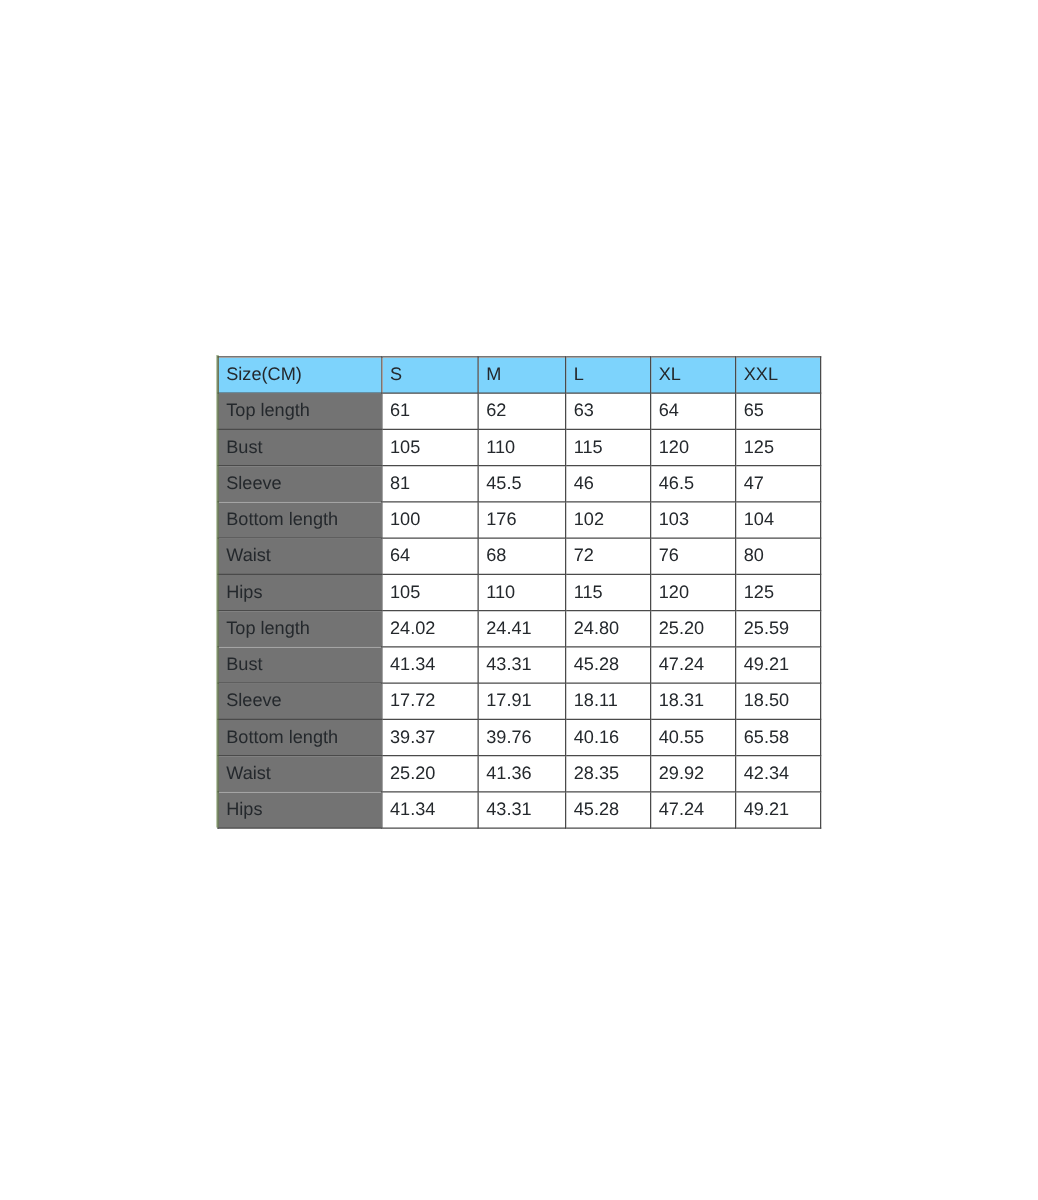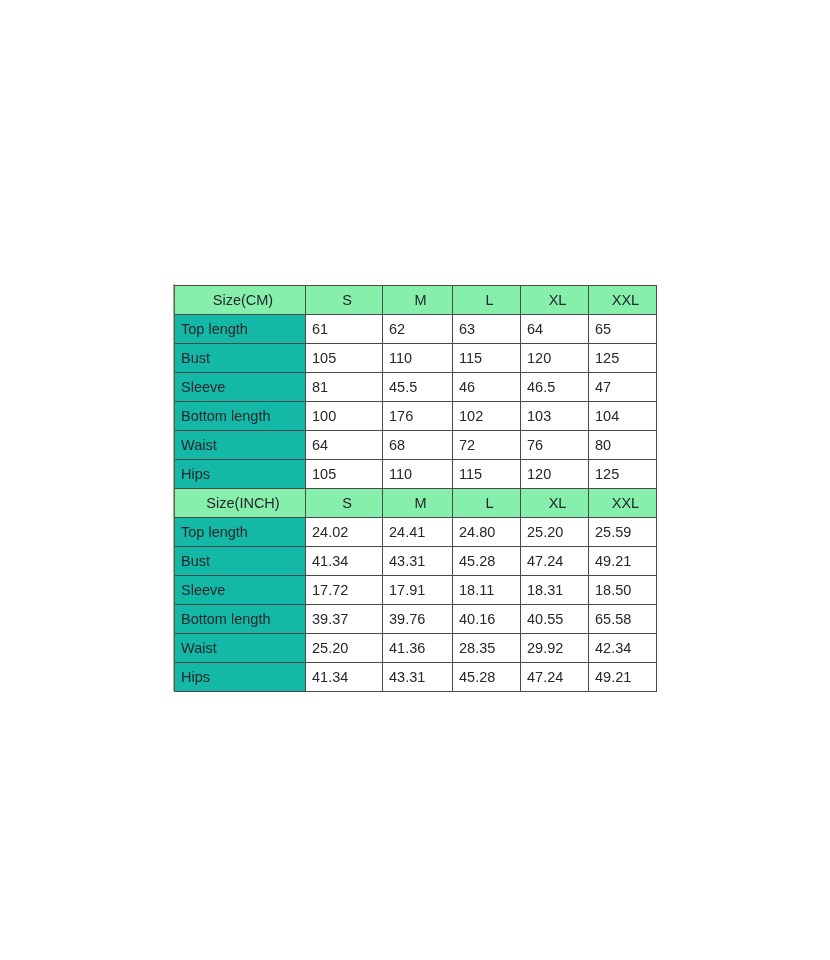--- a/index.html
+++ b/index.html
@@ -45,28 +45,27 @@
   
   table.size-chart col.c-label { width: 131px; }
   table.size-chart col.c-s     { width: 77px; }
   table.size-chart col.c-m     { width: 70px; }
   table.size-chart col.c-l     { width: 68px; }
   table.size-chart col.c-xl    { width: 68px; }
   table.size-chart col.c-xxl   { width: 68px; }
 
   
   tr.header-row > td {
-    background: #86efac;
+    background: #7dd3fc;
     border-color: #4a4a4a;
-    text-align: center;
   }
 
   
   tr.body-row > td.label-cell {
-    background: #14b8a6;
+    background: #737373;
   }
 
   
   #size-chart-wrapper::before {
     content: "";
     position: absolute;
     left: -1px;
     top: -1px;
     width: 2px;
     height: 100%;
@@ -139,28 +138,20 @@
           <td class="value-cell">80</td>
         </tr>
         <tr class="body-row">
           <td class="label-cell">Hips</td>
           <td class="value-cell">105</td>
           <td class="value-cell">110</td>
           <td class="value-cell">115</td>
           <td class="value-cell">120</td>
           <td class="value-cell">125</td>
         </tr>
-        <tr class="header-row">
-          <td>Size(INCH)</td>
-          <td>S</td>
-          <td>M</td>
-          <td>L</td>
-          <td>XL</td>
-          <td>XXL</td>
-        </tr>
         <tr class="body-row">
           <td class="label-cell">Top length</td>
           <td class="value-cell">24.02</td>
           <td class="value-cell">24.41</td>
           <td class="value-cell">24.80</td>
           <td class="value-cell">25.20</td>
           <td class="value-cell">25.59</td>
         </tr>
         <tr class="body-row">
           <td class="label-cell">Bust</td>

